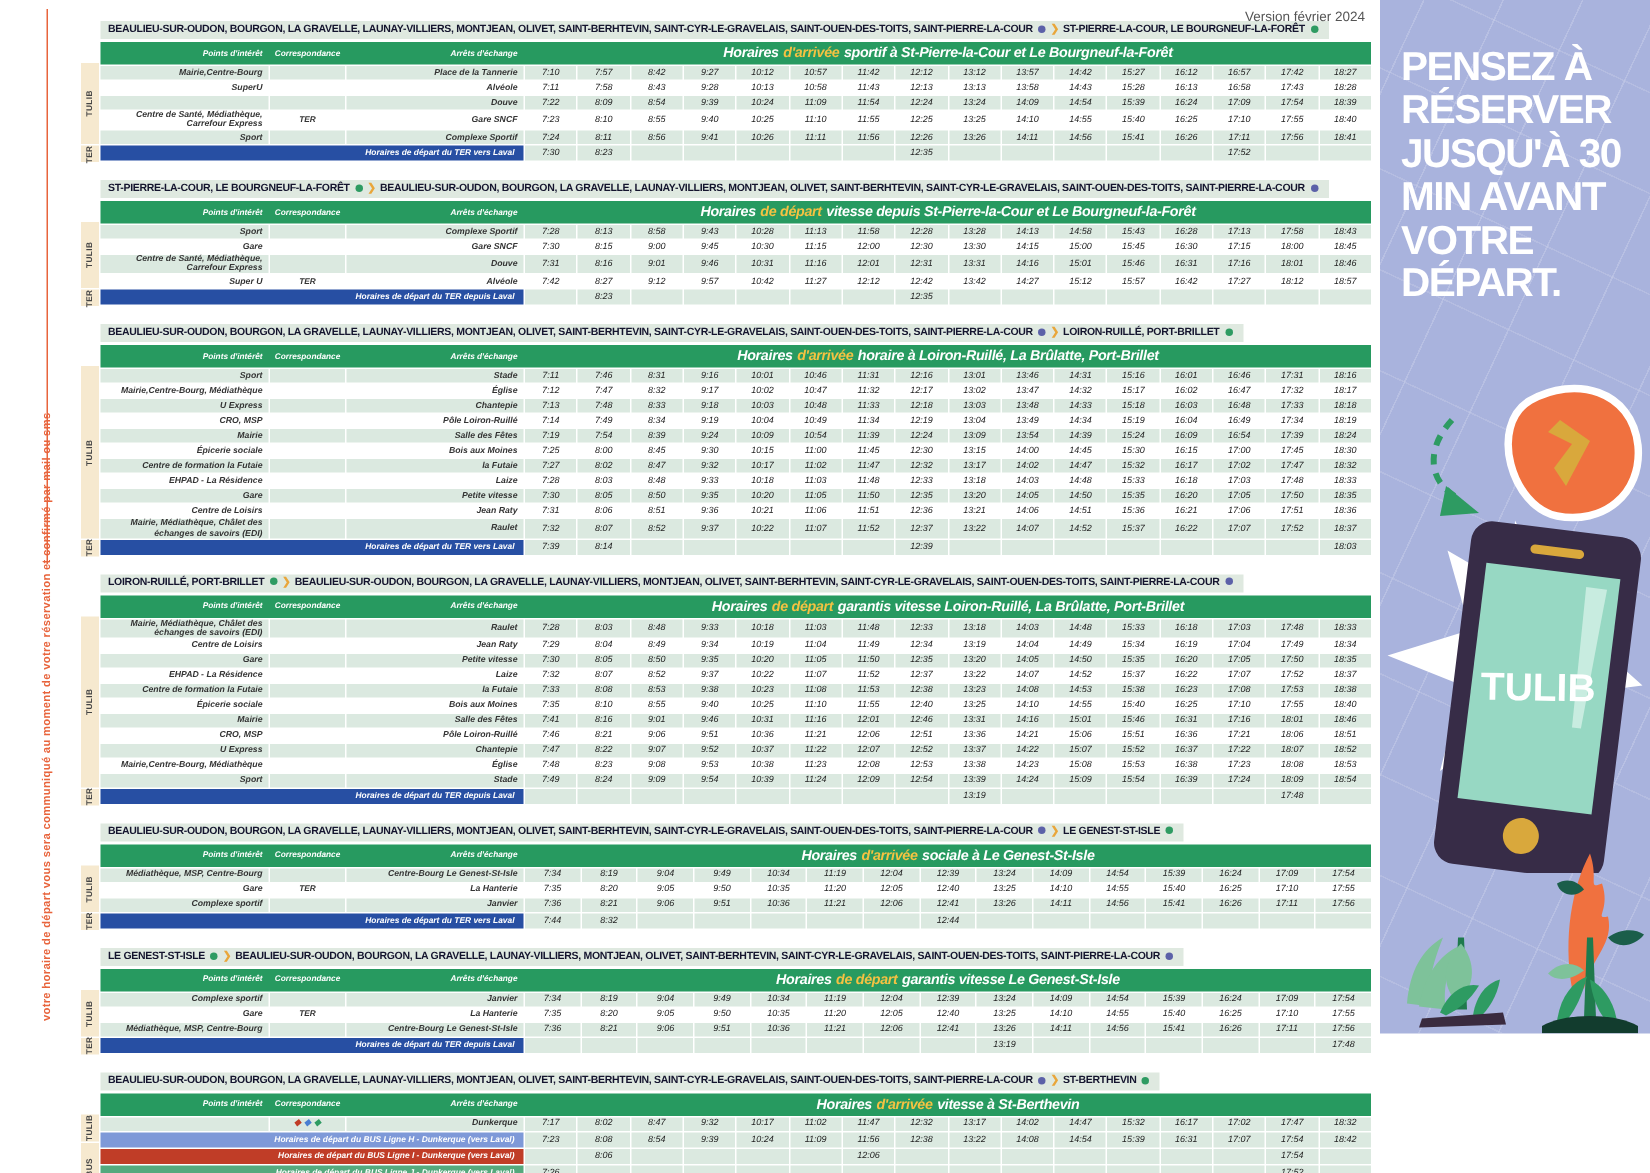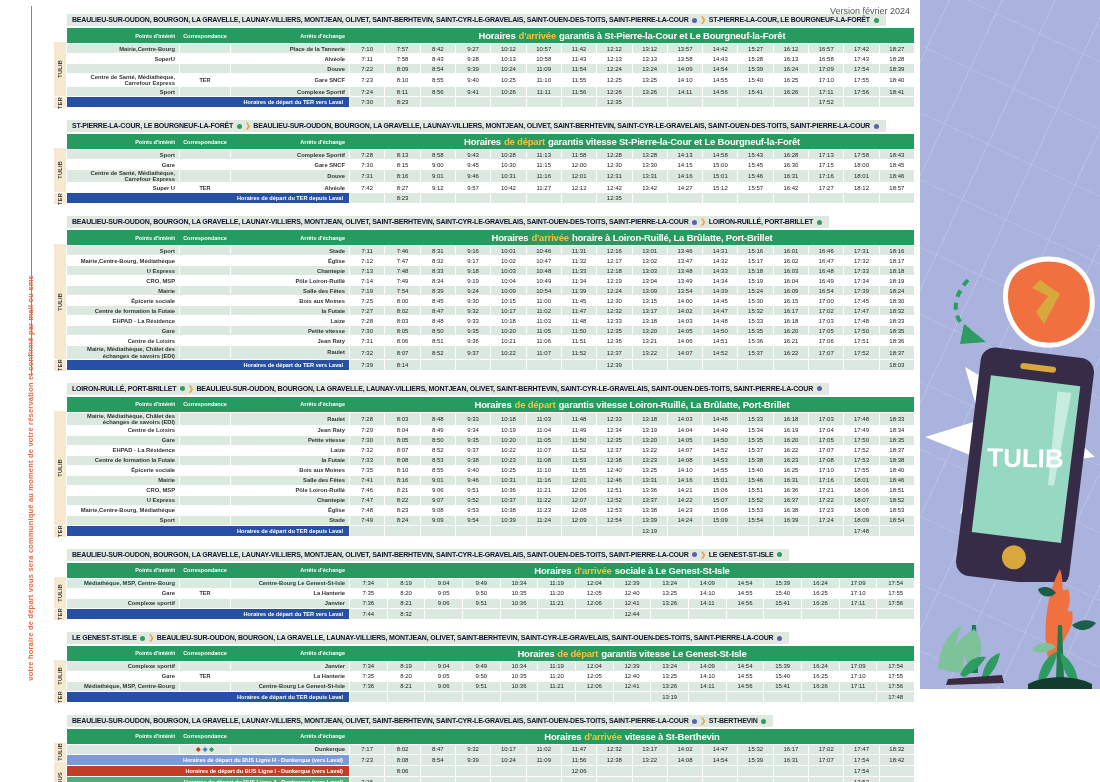--- a/index.html
+++ b/index.html
@@ -26,21 +26,21 @@
   .arrow-glyph { color:#e9a63a; font-weight:bold; font-size:7px; margin:0 1px; }
 
   .body-row { display:flex; }
   .agency-strip { width:14px; flex:0 0 14px; display:flex; flex-direction:column; align-items:center; }
   .agency-main { flex:1 1 auto; width:12px; background:#f6e9cf; display:flex; align-items:center;
                  justify-content:center; margin-top:14px; }
   .agency-main span, .agency-sub span { writing-mode:vertical-rl; transform:rotate(180deg);
                  font-size:5.5px; font-weight:bold; color:#444; letter-spacing:.3px; }
   .agency-sub { width:12px; background:#f6e9cf; margin-top:1px; display:flex; align-items:center; justify-content:center; }
 
-  .grid { flex:1 1 auto; }
+  .grid { flex:1 1 auto;font-style:italic; }
   .trow { display:grid; grid-template-columns:112px 50px 118px repeat(var(--n),1fr);
           column-gap:1px; margin-bottom:1px; }
   .trow > div { display:flex; align-items:center; }
   .hrow { background:#279a60; min-height:15px; }
   .hrow .colh { color:#fff; font-size:5.5px; font-weight:bold; justify-content:flex-end; padding-right:4px; }
   .hrow .colh.center { justify-content:center; padding-right:0; }
   .hrow .hmain { grid-column:4 / -1; color:#fff; font-size:9.5px; font-weight:bold;
                  justify-content:center; letter-spacing:-.2px; }
   .hrow .hmain .hl { color:#f5c242; margin:0 3px; }
 
@@ -97,21 +97,21 @@
               </div>
             </div>
             <div class="grid" style="--n: 16;">
               <div class="trow hrow">
                 <div class="colh">Points d'intérêt</div>
                 <div class="colh center">Correspondance</div>
                 <div class="colh">Arrêts d'échange</div>
                 <div class="hmain">
                   <span>Horaires</span>
                   <span class="hl">d'arrivée</span>
-                  <span>garantis à St-Pierre-la-Cour et Le Bourgneuf-la-Forêt</span>
+                  <span>sportif à St-Pierre-la-Cour et Le Bourgneuf-la-Forêt</span>
                 </div>
               </div>
               <div class="trow drow alt">
                 <div class="poi">Mairie,Centre-Bourg</div>
                 <div class="corr"></div>
                 <div class="stop">Place de la Tannerie</div>
                 <div class="tcell">7:10</div>
                 <div class="tcell">7:57</div>
                 <div class="tcell">8:42</div>
                 <div class="tcell">9:27</div>
@@ -246,21 +246,21 @@
               </div>
             </div>
             <div class="grid" style="--n: 16;">
               <div class="trow hrow">
                 <div class="colh">Points d'intérêt</div>
                 <div class="colh center">Correspondance</div>
                 <div class="colh">Arrêts d'échange</div>
                 <div class="hmain">
                   <span>Horaires</span>
                   <span class="hl">de départ</span>
-                  <span>garantis vitesse St-Pierre-la-Cour et Le Bourgneuf-la-Forêt</span>
+                  <span>vitesse depuis St-Pierre-la-Cour et Le Bourgneuf-la-Forêt</span>
                 </div>
               </div>
               <div class="trow drow alt">
                 <div class="poi">Sport</div>
                 <div class="corr"></div>
                 <div class="stop">Complexe Sportif</div>
                 <div class="tcell">7:28</div>
                 <div class="tcell">8:13</div>
                 <div class="tcell">8:58</div>
                 <div class="tcell">9:43</div>
@@ -1223,20 +1223,21 @@
                 <div class="tcell"></div>
               </div>
             </div>
           </div>
         </section>
       </div>
   </div>
 
   <div class="sidebar">
     <div class="sidebar-pattern"></div>
+    <div class="sidebar-msg">Pensez à réserver jusqu'à 30 min avant votre départ.</div>
 
     <svg class="illus phone" width="180" height="330" viewBox="0 0 180 330">
       <polygon fill="#ffffff" points="90,95 113,140 168,128 138,172 175,205 120,212 122,268 82,232 40,262 55,205 5,185 60,168 45,115 88,140"></polygon>
       <path fill="#f0713f" stroke="#ffffff" stroke-width="5" d="M100 15 C130 -2 168 8 172 45 C175 78 148 98 118 92 C88 86 72 32 100 15 Z"></path>
       <path fill="#d9a83c" d="M120 28 L140 42 L124 72 L116 60 L128 44 L112 36 Z"></path>
       <path fill="none" stroke="#2e9b62" stroke-width="4" stroke-dasharray="7 6" d="M48 28 C32 45 30 68 52 80"></path>
       <polygon fill="#2e9b62" points="44,72 66,90 40,92"></polygon>
       <g transform="rotate(7 105 215)">
         <rect x="48" y="100" width="114" height="230" rx="14" fill="#372c47"></rect>
         <rect x="88" y="112" width="36" height="6" rx="3" fill="#d9a83c"></rect>

